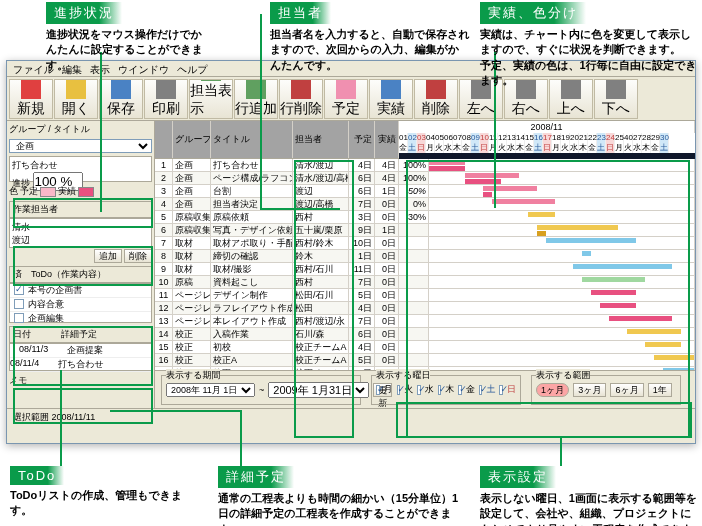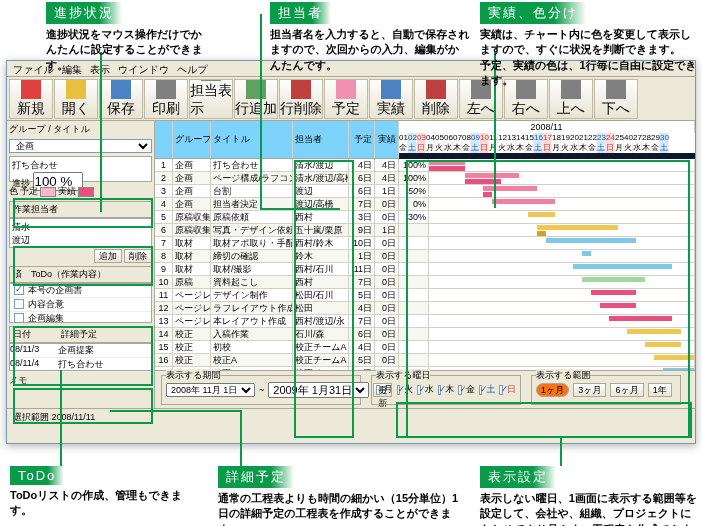--- a/index.html
+++ b/index.html
@@ -19,21 +19,21 @@
 .tool-btn .ico{width:20px;height:20px;margin-bottom:1px}
 .content{display:flex;height:287px}
 .left-panel{width:148px;background:#ece9d8;border-right:1px solid #aca899;padding:2px;display:flex;flex-direction:column;gap:3px;font-size:9px}
 .panel-row{display:flex;gap:2px;align-items:center}
 .panel-row label{font-size:9px}
 .panel-row select,.panel-row input{font-size:9px;border:1px solid #7f9db9;background:#fff;padding:0 2px;height:14px}
 .panel-box{border:1px solid #aca899;background:#fff;padding:2px;font-size:9px}
 .panel-hdr{background:#ece9d8;font-size:9px;padding:1px 3px;border:1px solid #aca899}
 .btn-sm{font-size:9px;padding:0 4px;border:1px solid #aca899;background:linear-gradient(#fff,#e8e4d4);cursor:pointer;height:14px}
 .main-area{flex:1;display:flex;flex-direction:column;background:#fff;overflow:hidden}
-.grid-head{display:flex;background:#7dd3fc;border-bottom:1px solid #aca899;font-size:9px}
+.grid-head{display:flex;background:#a3a3a3;border-bottom:1px solid #aca899;font-size:9px}
 .grid-body{flex:1;overflow:auto;font-size:9px}
 .grid-row{display:flex;border-bottom:1px solid #d4d0c8;height:13px;align-items:center}
 .grid-row:nth-child(even){background:#f7f7f2}
 .col{border-right:1px solid #d4d0c8;padding:0 2px;overflow:hidden;white-space:nowrap;height:100%;display:flex;align-items:center}
 .c-num{width:18px;justify-content:center}
 .c-grp{width:38px}
 .c-ttl{width:82px}
 .c-asn{width:56px}
 .c-plan{width:26px;justify-content:flex-end}
 .c-act{width:24px;justify-content:flex-end}
@@ -220,21 +220,21 @@
               <span>企画編集</span>
             </div>
           </div>
       </div>
       <div>
         <div class="panel-hdr" style="display:flex">
             <span style="width:48px">日付</span>
             <span>詳細予定</span>
           </div>
         <div class="panel-box" style="height:28px;padding:0" id="dates">
-            <div style="display: flex; border-bottom: 1px solid rgb(238, 238, 238);">
+            <div style="display: flex; border-bottom: 1px solid rgb(238, 238, 238); padding-left: 9px;">
               <span style="width: 48px;">08/11/3</span>
               <span>企画提案</span>
             </div>
             <div style="display: flex; border-bottom: 1px solid rgb(238, 238, 238);">
               <span style="width: 48px;">08/11/4</span>
               <span>打ち合わせ</span>
             </div>
           </div>
       </div>
       <div class="panel-row">
@@ -553,21 +553,21 @@
             <span style="color: rgb(0, 0, 0);">木</span>
             <span class="chk on"></span>
             <span style="color: rgb(0, 0, 0);">金</span>
             <span class="chk on"></span>
             <span style="color: rgb(42, 90, 154);">土</span>
             <span class="chk on"></span>
             <span style="color: rgb(192, 64, 64);">日</span>
           </div>
         <div class="fc-group" style="width:150px" id="rangegroup">
             <span style="position:absolute;top:-7px;left:4px;background:#ece9d8;font-size:9px">表示する範囲</span>
-            <button class="btn-sm" style="background: #f97316; border-radius: 7px;">1ヶ月</button>
+            <button class="btn-sm" style="background: #fca5a5; border-radius: 7px;">1ヶ月</button>
             <button class="btn-sm">3ヶ月</button>
             <button class="btn-sm">6ヶ月</button>
             <button class="btn-sm">1年</button>
           </div>
       </div>
     </div>
   </div>
   <div class="statusbar">選択範囲 2008/11/11</div>
 </div>
 

